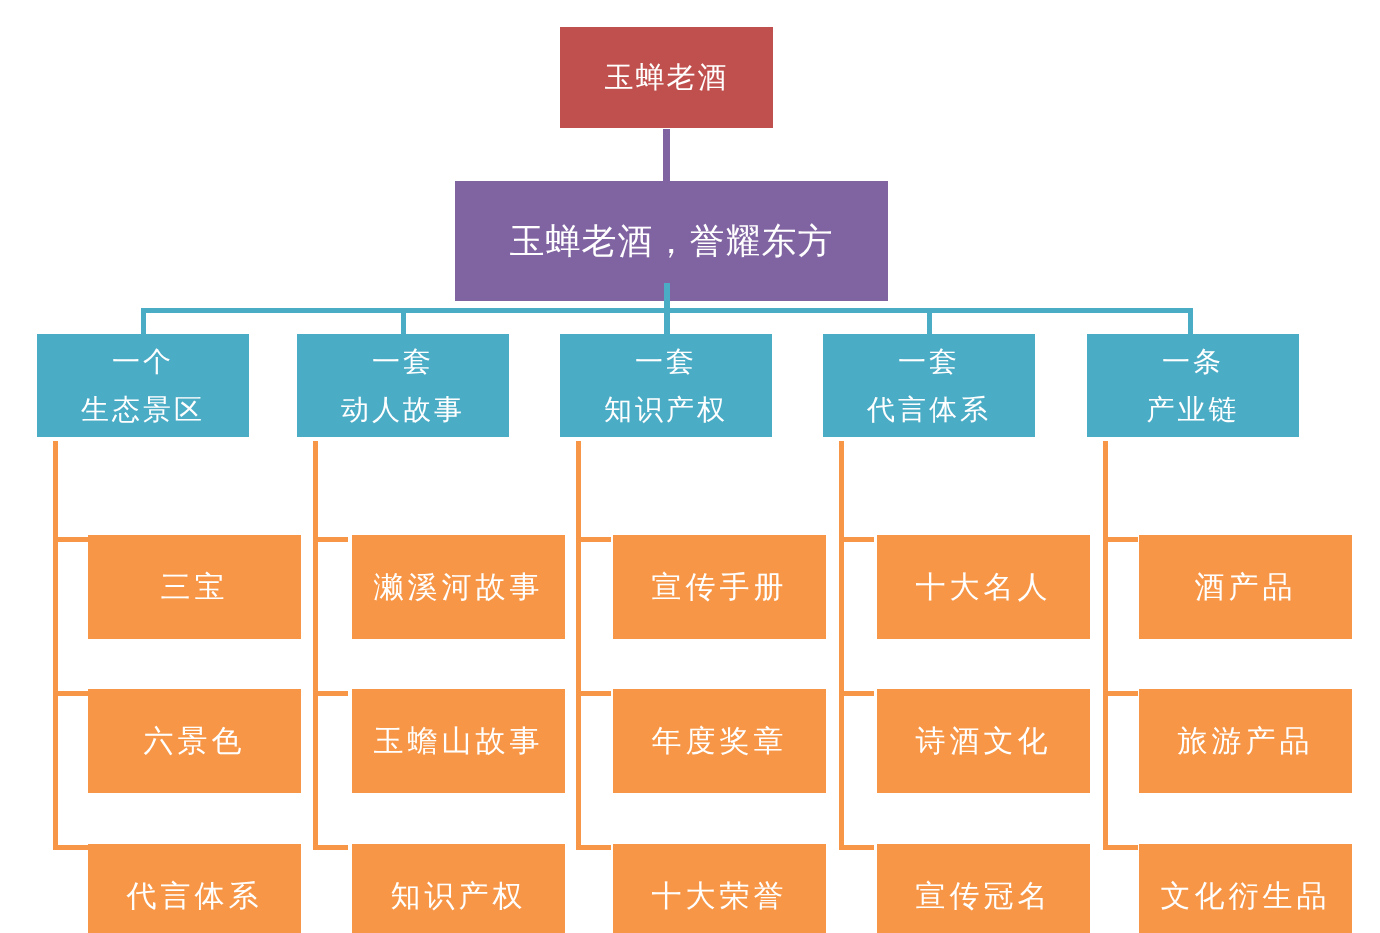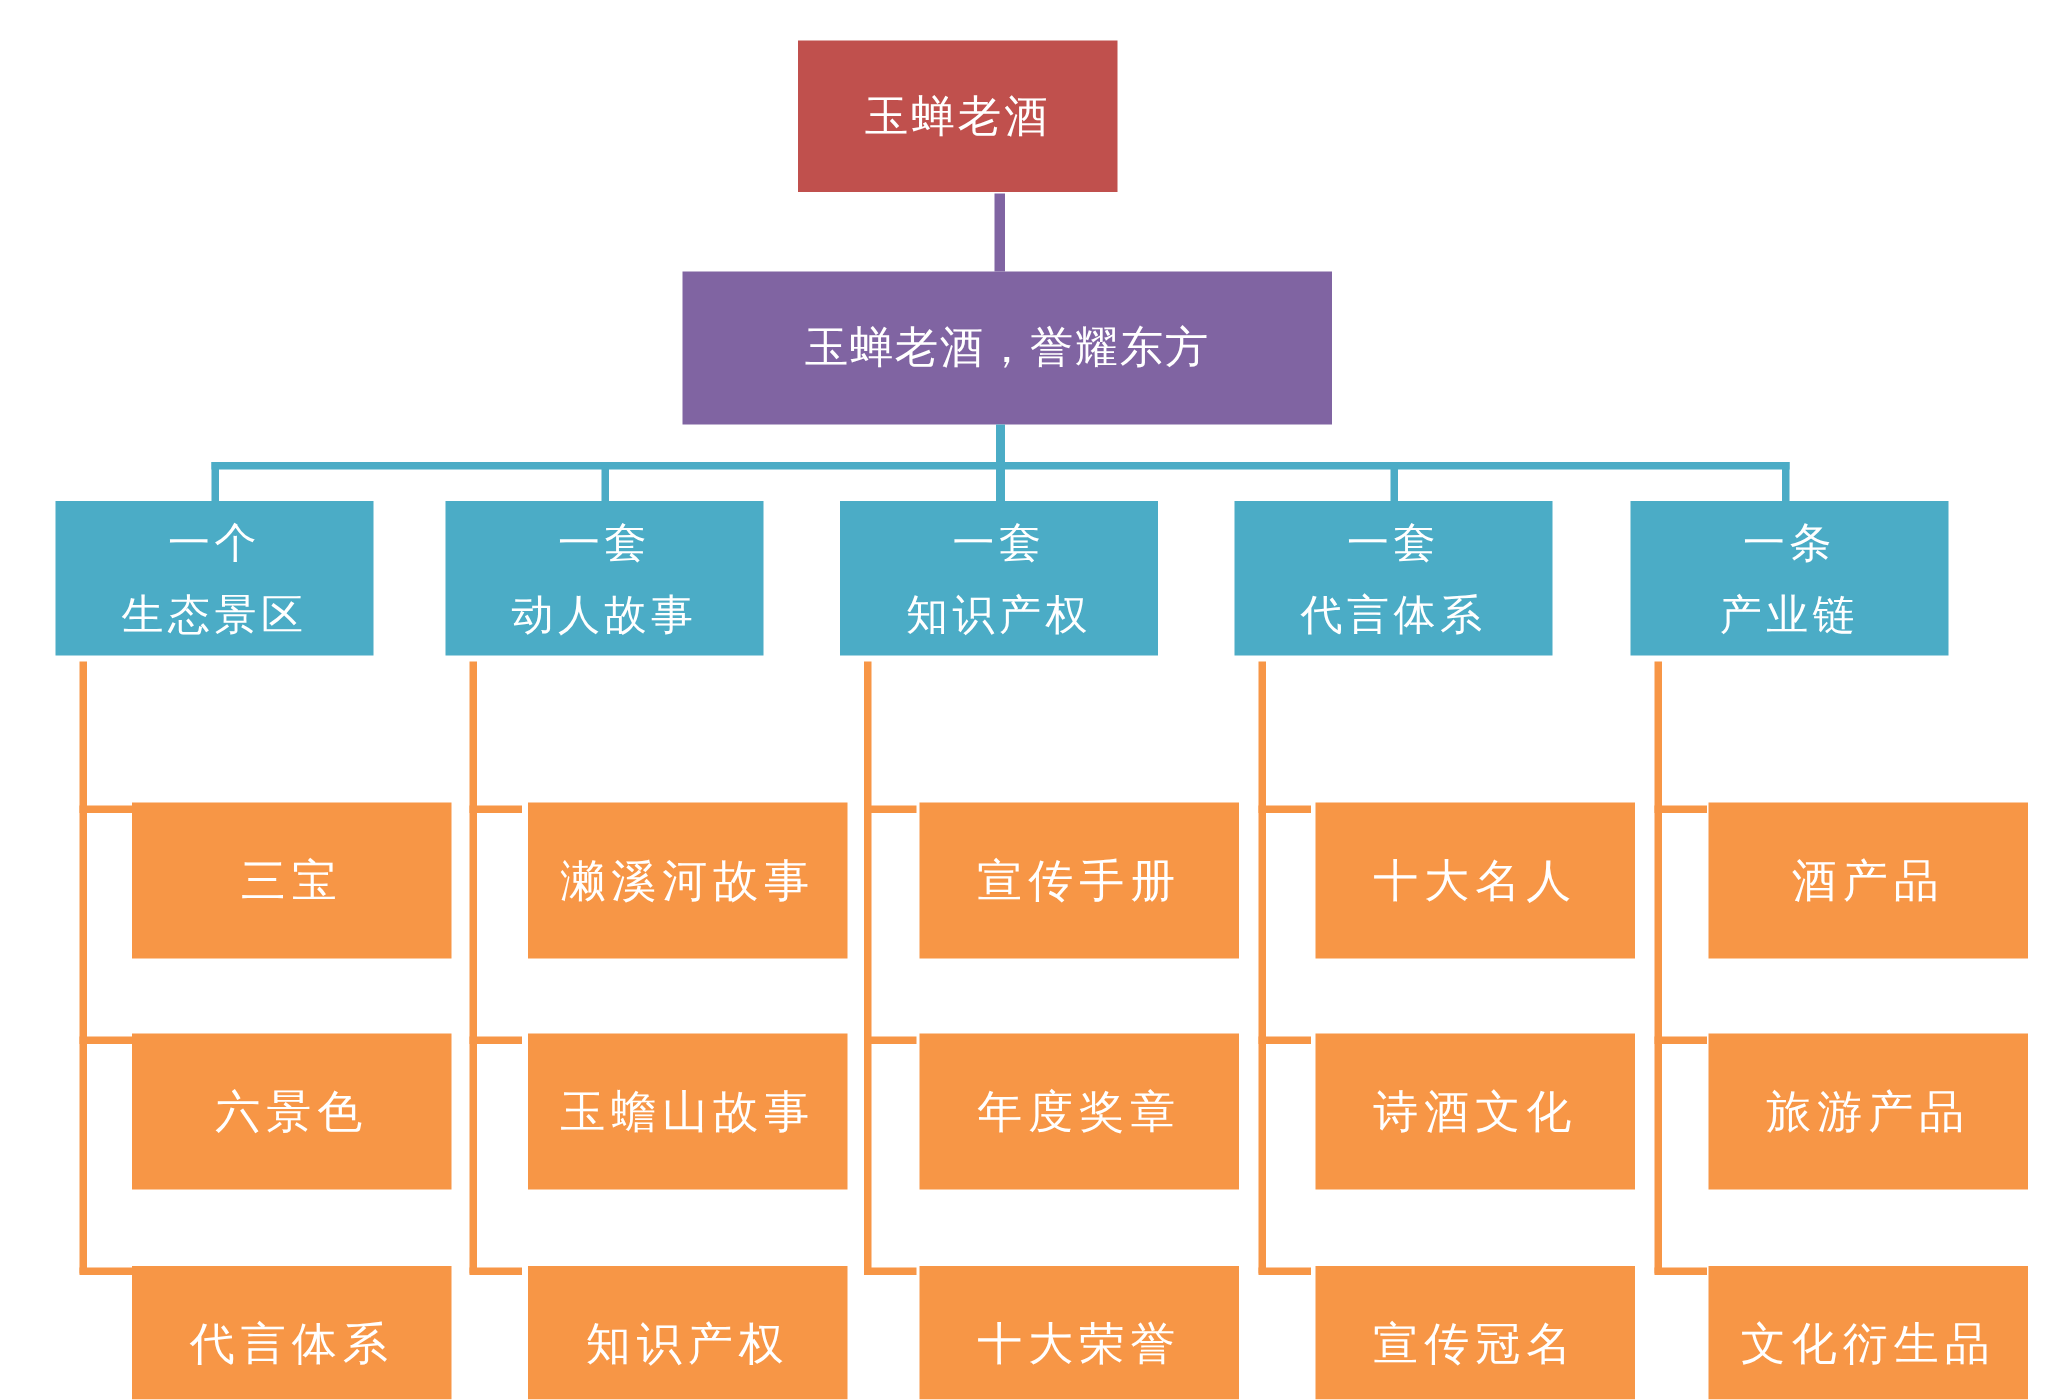--- a/index.html
+++ b/index.html
@@ -7,29 +7,29 @@
     position:relative;width:1380px;height:933px;background:#ffffff;overflow:hidden;
     font-family:"DejaVu Serif","Liberation Serif",serif;
   }
   .node{
     position:absolute;display:flex;align-items:center;justify-content:center;
     text-align:center;color:#fff;box-sizing:border-box;
   }
   .conn{position:absolute;}
 
   
-  .root{left:532px;top:27px;width:213px;height:101px;background:var(--root,#C0504D);
+  .root{left:560px;top:27px;width:213px;height:101px;background:var(--root,#C0504D);
         font-size:29px;letter-spacing:2px;}
 
   
   .link-purple{left:663px;top:129px;width:7px;height:52px;background:var(--banner,#8064A2);}
 
   
-  .banner{left:455px;top:181px;width:433px;height:102px;background:var(--banner,#8064A2);
-          font-size:29px;letter-spacing:1px;}
+  .banner{left:455px;top:181px;width:433px;height:120px;background:var(--banner,#8064A2);
+          font-size:35px;letter-spacing:1px;}
 
   
   .trunk{left:664px;top:283px;width:6px;height:51px;background:var(--branch,#4BACC6);}
   .rail{left:141px;top:308px;width:1052px;height:5px;background:var(--branch,#4BACC6);}
   .drop{top:308px;width:5px;height:26px;background:var(--branch,#4BACC6);}
   .drop.d1{left:141px}.drop.d2{left:401px}.drop.d3{left:664px}.drop.d4{left:927px}.drop.d5{left:1188px}
 
   
   .branch{top:334px;width:212px;height:103px;background:var(--branch,#4BACC6);
           flex-direction:column;font-size:28px;line-height:48px;letter-spacing:3px;justify-content:center;}

